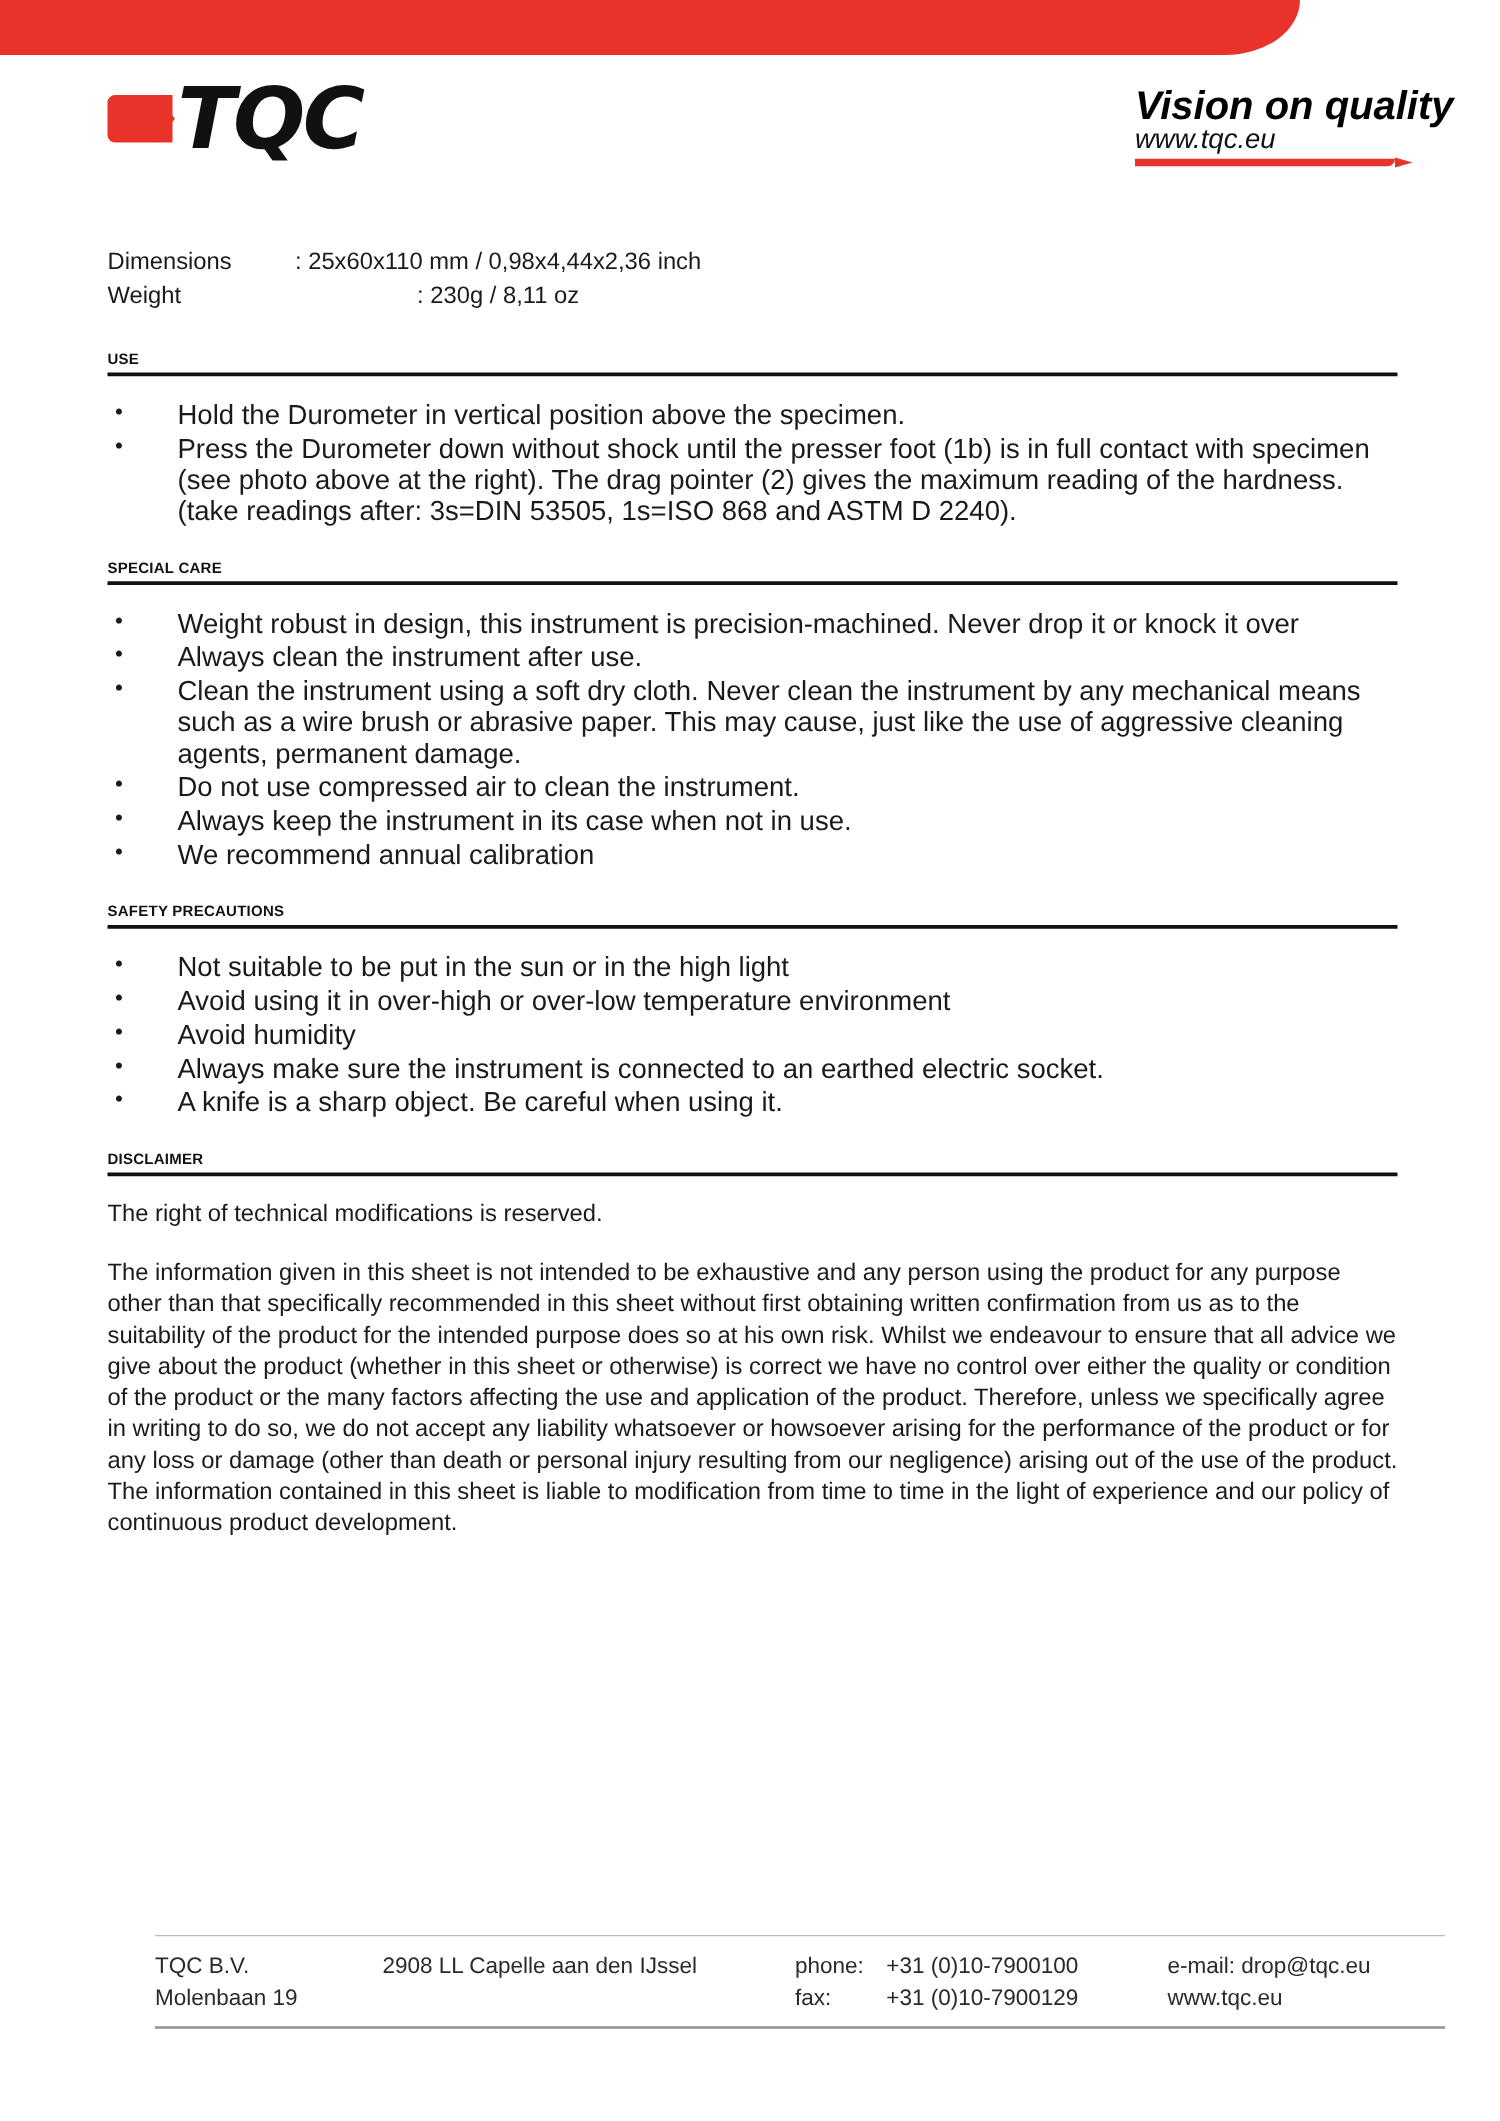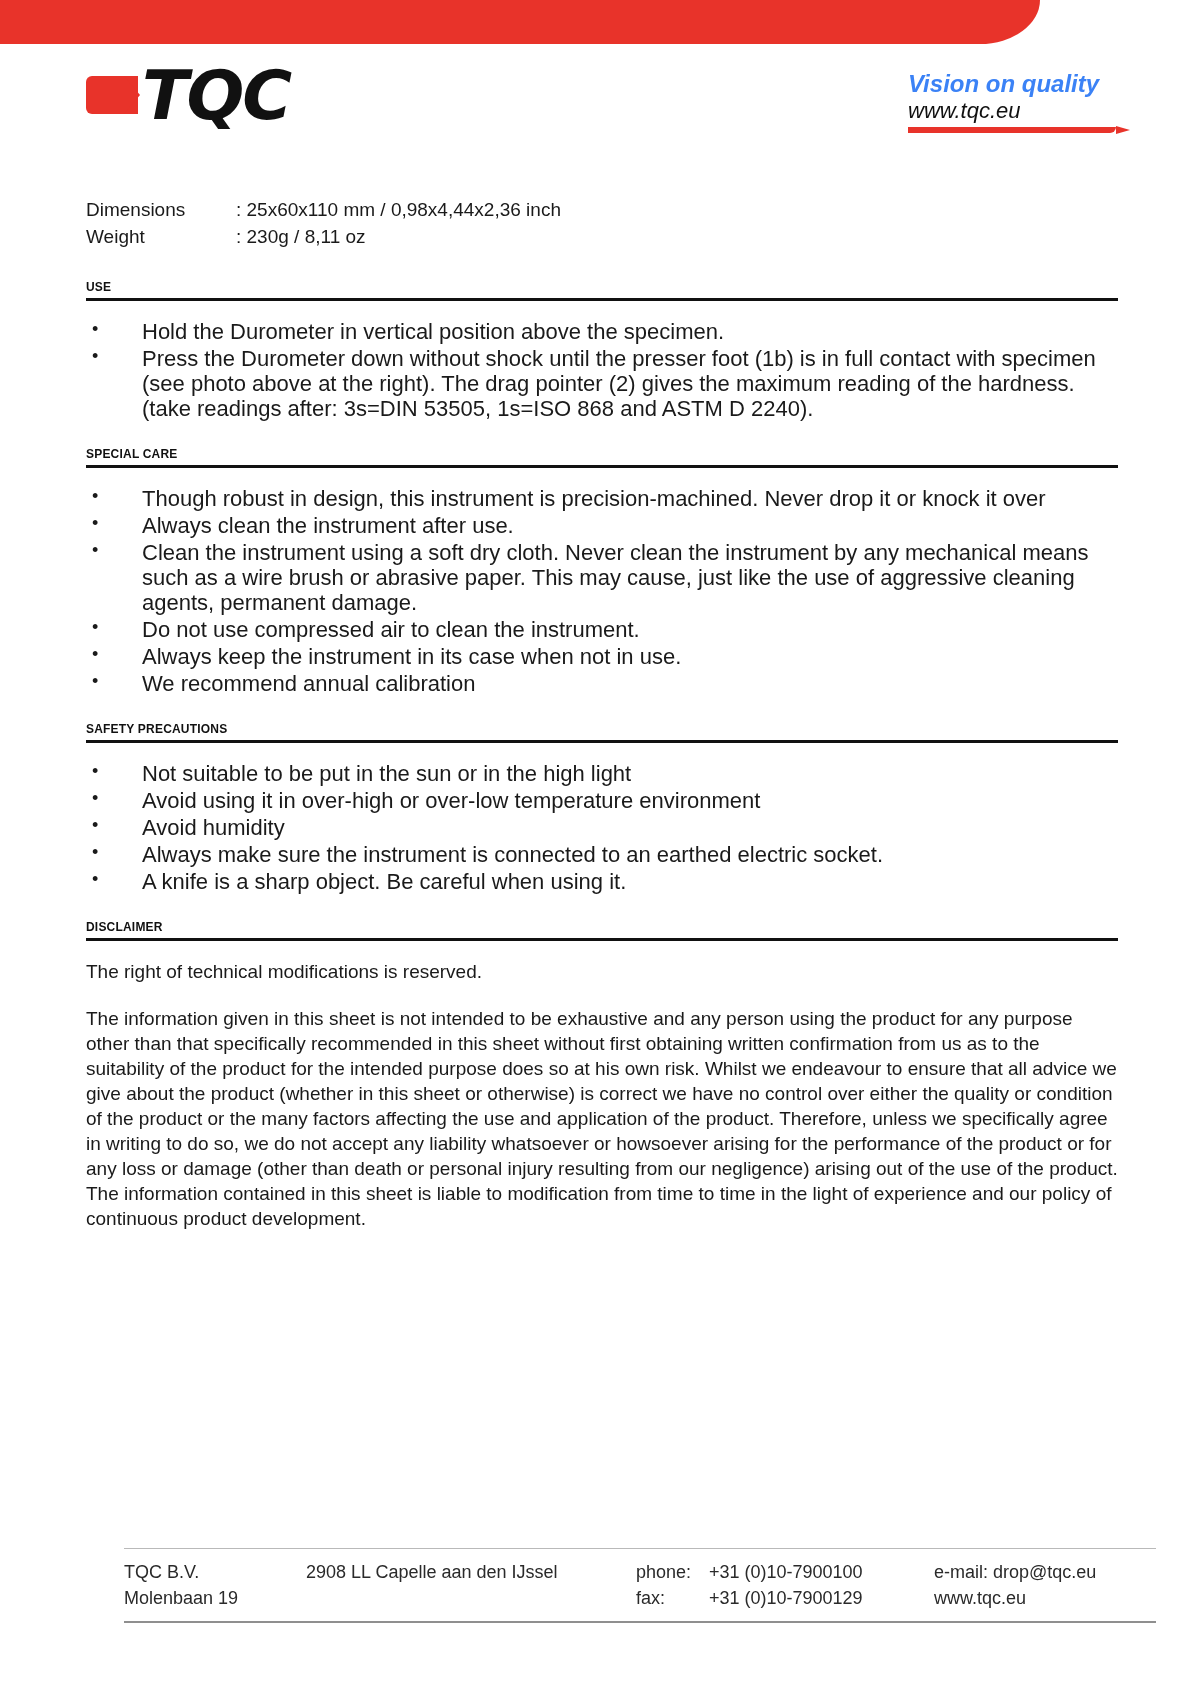--- a/index.html
+++ b/index.html
@@ -82,22 +82,22 @@
     position: absolute;
     top: 70px;
     right: 72px;
     width: 220px;
     text-align: left;
   }
   .tagline-1 {
     font-family: "Liberation Sans", sans-serif;
     font-weight: bold;
     font-style: italic;
-    font-size: 24px;
-    color: #3b82f6;
+    font-size: 32px;
+    color: #000000;
     line-height: 28px;
     white-space: nowrap;
   }
   .tagline-2 {
     font-family: "Liberation Sans", sans-serif;
     font-style: italic;
     font-size: 22px;
     color: #111;
     line-height: 26px;
   }
@@ -134,21 +134,21 @@
     margin-bottom: 30px;
   }
   .spec-table td {
     font-size: 19px;
     line-height: 27px;
     padding: 0;
     vertical-align: top;
     color: #1a1a1a;
   }
   .spec-label { width: 150px; }
-  .spec-value { padding-left: 0; }
+  .spec-value { padding-left: 0; text-align: center; }
 
   h2.section-title {
     font-size: 12px;
     font-weight: bold;
     margin: 0 0 4px 0;
     letter-spacing: 0.2px;
     color: #111;
   }
   .section-rule {
     width: 100%;
@@ -261,21 +261,21 @@
     <ul class="bullets">
       <li>Hold the Durometer in vertical position above the specimen.</li>
       <li>Press the Durometer down without shock until the presser foot (1b) is in full contact with specimen (see photo above at the right). The drag pointer (2) gives the maximum reading of the hardness. (take readings after: 3s=DIN 53505, 1s=ISO 868 and ASTM D 2240).</li>
     </ul>
   </div>
 
   <div class="section">
     <h2 class="section-title">SPECIAL CARE</h2>
     <div class="section-rule"></div>
     <ul class="bullets">
-      <li>Though robust in design, this instrument is precision-machined. Never drop it or knock it over</li>
+      <li>Weight robust in design, this instrument is precision-machined. Never drop it or knock it over</li>
       <li>Always clean the instrument after use.</li>
       <li>Clean the instrument using a soft dry cloth. Never clean the instrument by any mechanical means such as a wire brush or abrasive paper. This may cause, just like the use of aggressive cleaning agents, permanent damage.</li>
       <li>Do not use compressed air to clean the instrument.</li>
       <li>Always keep the instrument in its case when not in use.</li>
       <li>We recommend annual calibration</li>
     </ul>
   </div>
 
   <div class="section">
     <h2 class="section-title">SAFETY PRECAUTIONS</h2>

